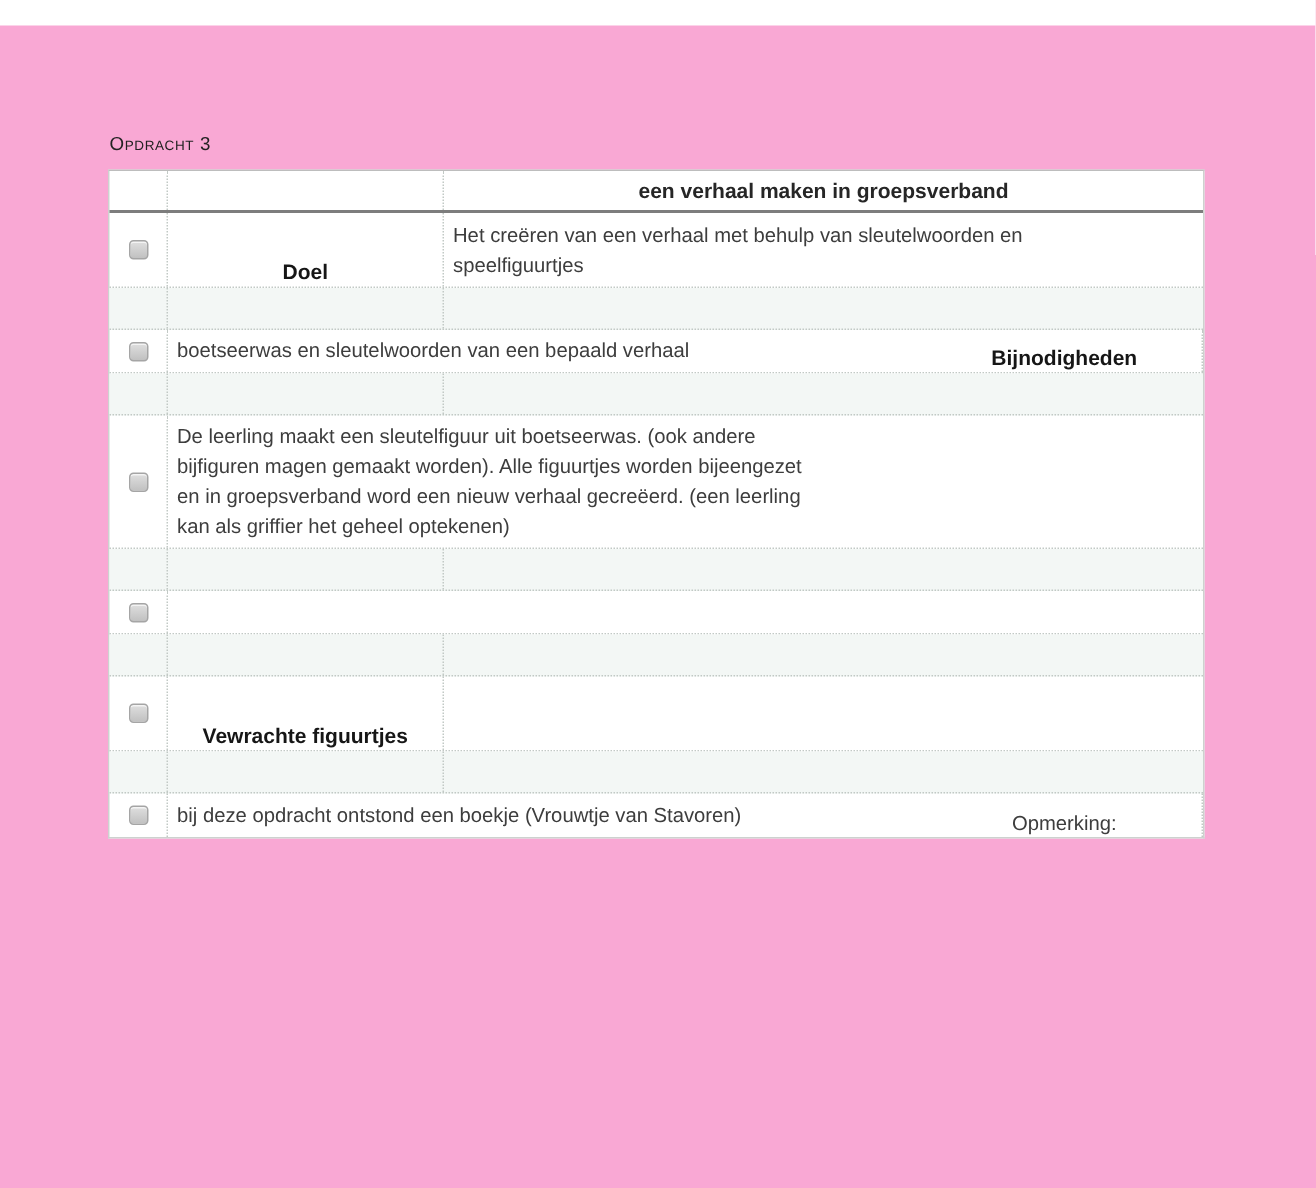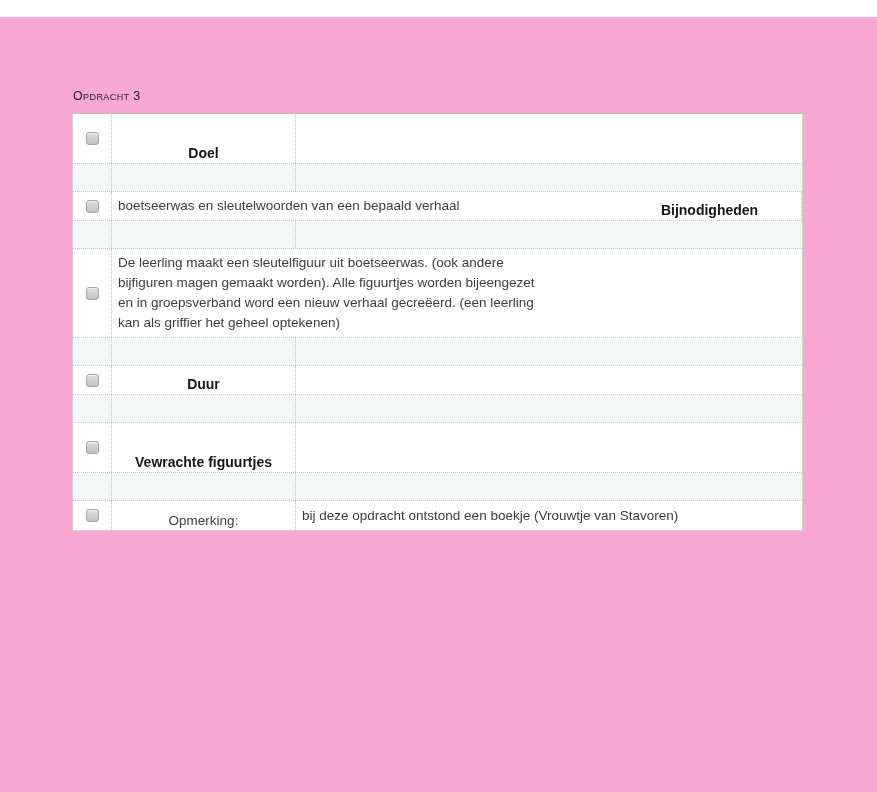--- a/index.html
+++ b/index.html
@@ -92,27 +92,38 @@
 </style>
 </head>
 <body>
 
 <div class="page">
 
   <div class="doc-title">Opdracht 3</div>
 
   <div class="task-table">
 
+    <div class="row header" style="height:28px">
+      <div class="cell c1"></div>
+      <div class="cell c2"></div>
+      <div class="cell c3">
+        <span>een verhaal maken in groepsverband</span>
+      </div>
+    </div>
 
     <div class="row content" style="height:50px">
       <div class="cell c1">
         <span class="checkbox"></span>
       </div>
       <div class="cell c2">
         <span>Doel</span>
+      </div>
+      <div class="cell c3">
+        <span>Het creëren van een verhaal met behulp van sleutelwoorden en
+speelfiguurtjes</span>
       </div>
     </div>
 
     <div class="row spacer" style="height:28px">
       <div class="cell c1"></div>
       <div class="cell c2"></div>
       <div class="cell c3"></div>
     </div>
 
     <div class="row content" style="height:29px">
@@ -148,23 +159,20 @@
     <div class="row spacer" style="height:28px">
       <div class="cell c1"></div>
       <div class="cell c2"></div>
       <div class="cell c3"></div>
     </div>
 
     <div class="row content" style="height:29px">
       <div class="cell c1">
         <span class="checkbox"></span>
       </div>
-      <div class="cell c2">
-        <span>Duur</span>
-      </div>
     </div>
 
     <div class="row spacer" style="height:28px">
       <div class="cell c1"></div>
       <div class="cell c2"></div>
       <div class="cell c3"></div>
     </div>
 
     <div class="row content" style="height:50px">
       <div class="cell c1">
@@ -178,22 +186,22 @@
     <div class="row spacer" style="height:28px">
       <div class="cell c1"></div>
       <div class="cell c2"></div>
       <div class="cell c3"></div>
     </div>
 
     <div class="row content" style="height:29px">
       <div class="cell c1">
         <span class="checkbox"></span>
       </div>
+      <div class="cell c3">
+        <span>bij deze opdracht ontstond een boekje (Vrouwtje van Stavoren)</span>
+      </div>
       <div class="cell c2 plain">
         <span>Opmerking:</span>
       </div>
-      <div class="cell c3">
-        <span>bij deze opdracht ontstond een boekje (Vrouwtje van Stavoren)</span>
-      </div>
     </div>
 
   </div>
 </div>
 
 </body></html>

